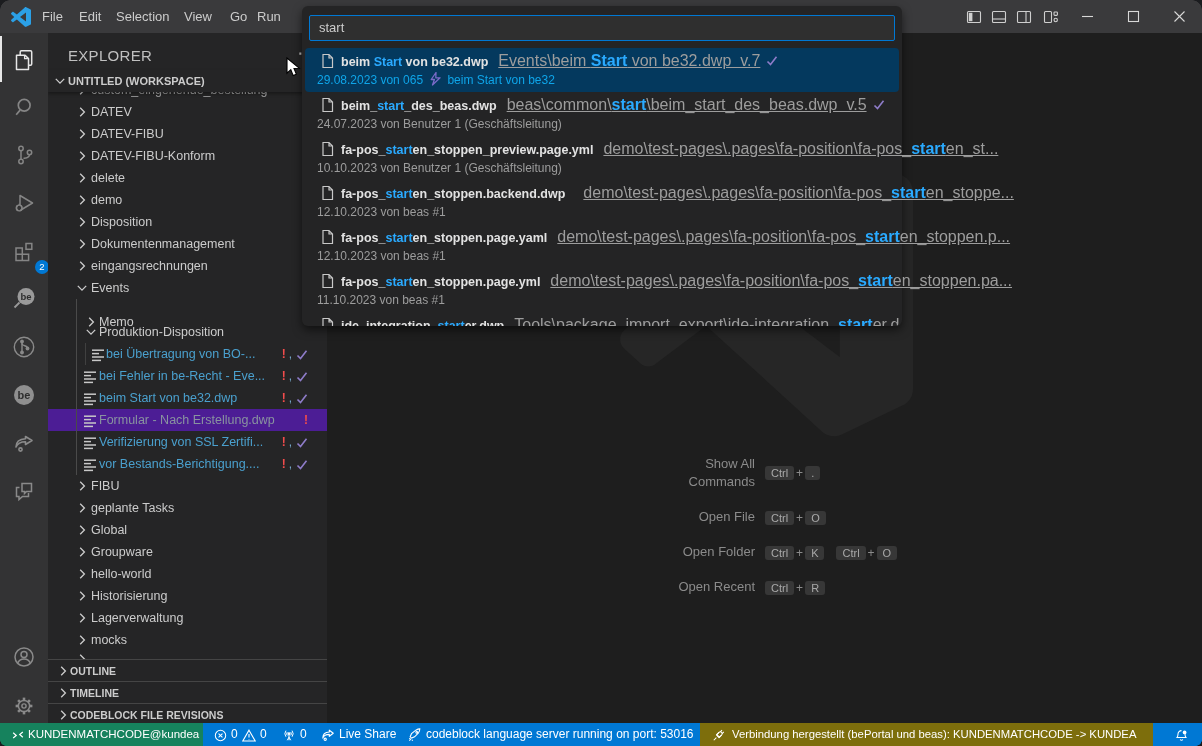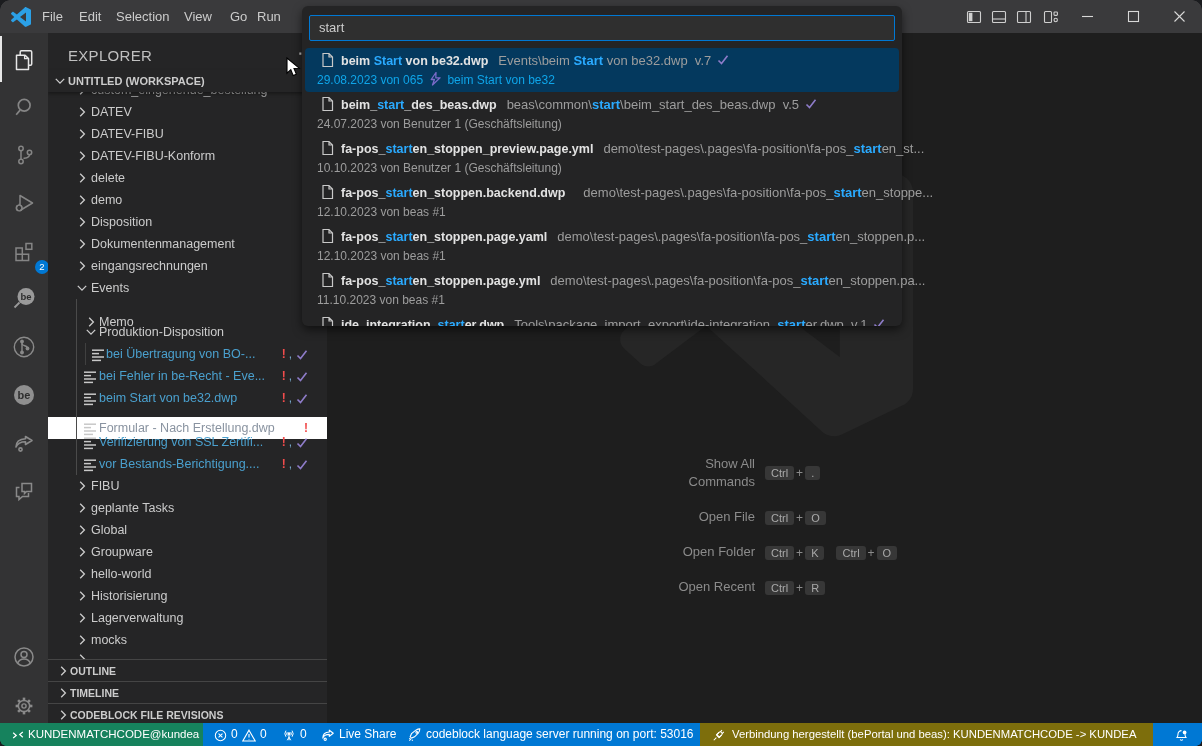--- a/index.html
+++ b/index.html
@@ -27,21 +27,21 @@
   .kplus { color:#8b8b8b; font-size:12px; display:inline-block; margin:0 2px; }
   
   #statusbar { position:absolute; left:0; top:723px; width:1202px; height:23px; background:#0078d4; color:#ffffff; font-size:12px; }
   .sbitem { position:absolute; top:0; height:23px; line-height:23px; white-space:nowrap; }
   
   #quickpanel { position:absolute; left:302px; top:6px; width:600px; height:320px; background:#242425; border-radius:6px; box-shadow:0 4px 10px rgba(0,0,0,0.55); }
   #quickinput { position:absolute; left:7px; top:9px; width:586px; height:26px; background:#2f2f2f; border:1px solid #0078d4; border-radius:2px; color:#cccccc; font-size:13px; line-height:24px; padding-left:9px; }
   .qrow { position:absolute; left:3px; width:594px; height:44px; border-radius:4px; }
   .qline1 { position:absolute; left:15px; top:2px; height:21px; line-height:21px; white-space:nowrap; font-size:12.5px; color:#d6d6d6; }
   .qline2 { position:absolute; left:12px; top:23px; height:19px; line-height:19px; white-space:nowrap; font-size:12px; color:#9d9d9d; }
-  .qdesc { font-size:13px; color:#9d9d9d; }
+  .qdesc { font-size:16px; color:#9d9d9d;text-decoration:underline; }
   .hl { color:#2aaaff; font-weight:bold; }
   .qlab { color:#e2e2e2; font-weight:bold; }
   .qb { color:#4aa0ce; }
   .ex { color:#f14c4c; font-weight:bold; }
   .cm { color:#75a8c9; margin-left:3px; }
   .deco svg { vertical-align:middle; }
 </style>
 </head>
 <body>
 <div id="titlebar">
@@ -300,21 +300,21 @@
     </div>
   <div class="row" style="top:354px">
       <svg class="fico" style="left:35px;top:5px" width="10" height="12" viewBox="0 0 14 14">
         <use href="#dwp"></use>
       </svg>
       <span class="lbl qb" style="left:51px">beim Start von be32.dwp</span>
       <span class="deco"><b class="ex">!</b><span class="cm">,</span><svg width="12" height="11" style="margin-left:4px">
           <use href="#chk"></use>
         </svg></span>
     </div>
-  <div class="row" style="top:384px;background:#ffffff">
+  <div class="row" style="top:376px;background:#4c1d95">
       <svg class="fico" style="left:35px;top:5px" width="10" height="12" viewBox="0 0 14 14">
         <use href="#dwp"></use>
       </svg>
       <span class="lbl" style="left:51px;color:#8993a0">Formular - Nach Erstellung.dwp</span>
       <span class="deco"><b class="ex">!</b></span>
     </div>
   <div class="row" style="top:398px">
       <svg class="fico" style="left:35px;top:5px" width="10" height="12" viewBox="0 0 14 14">
         <use href="#dwp"></use>
       </svg>

